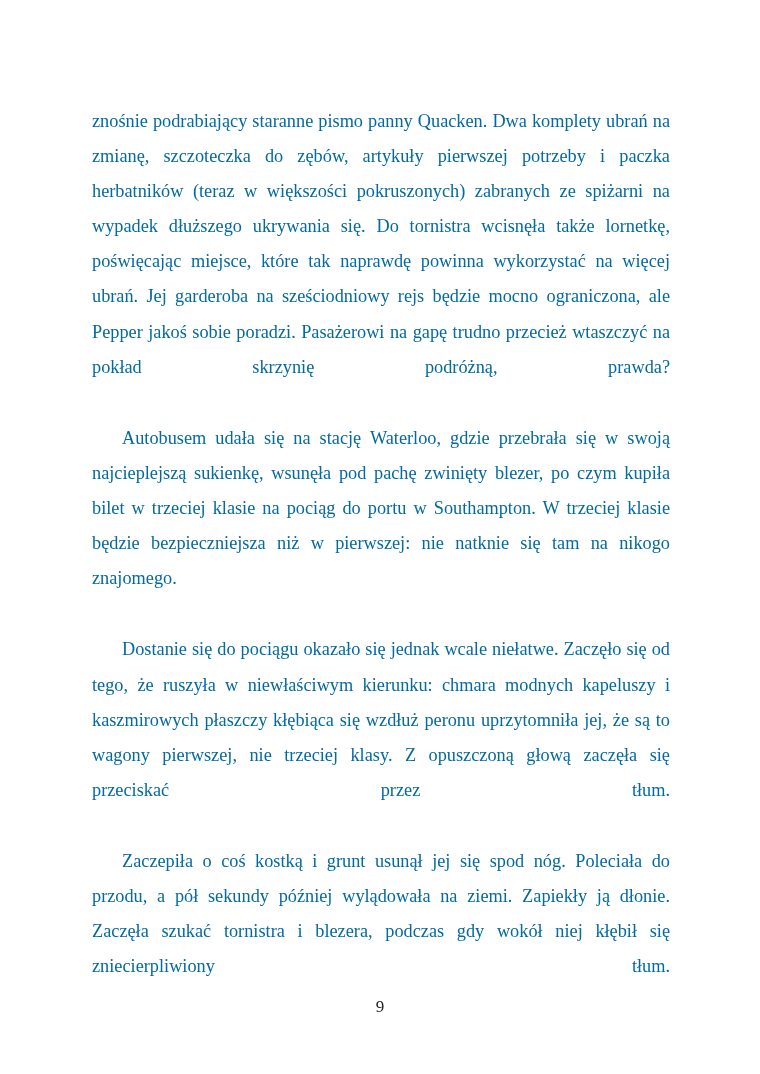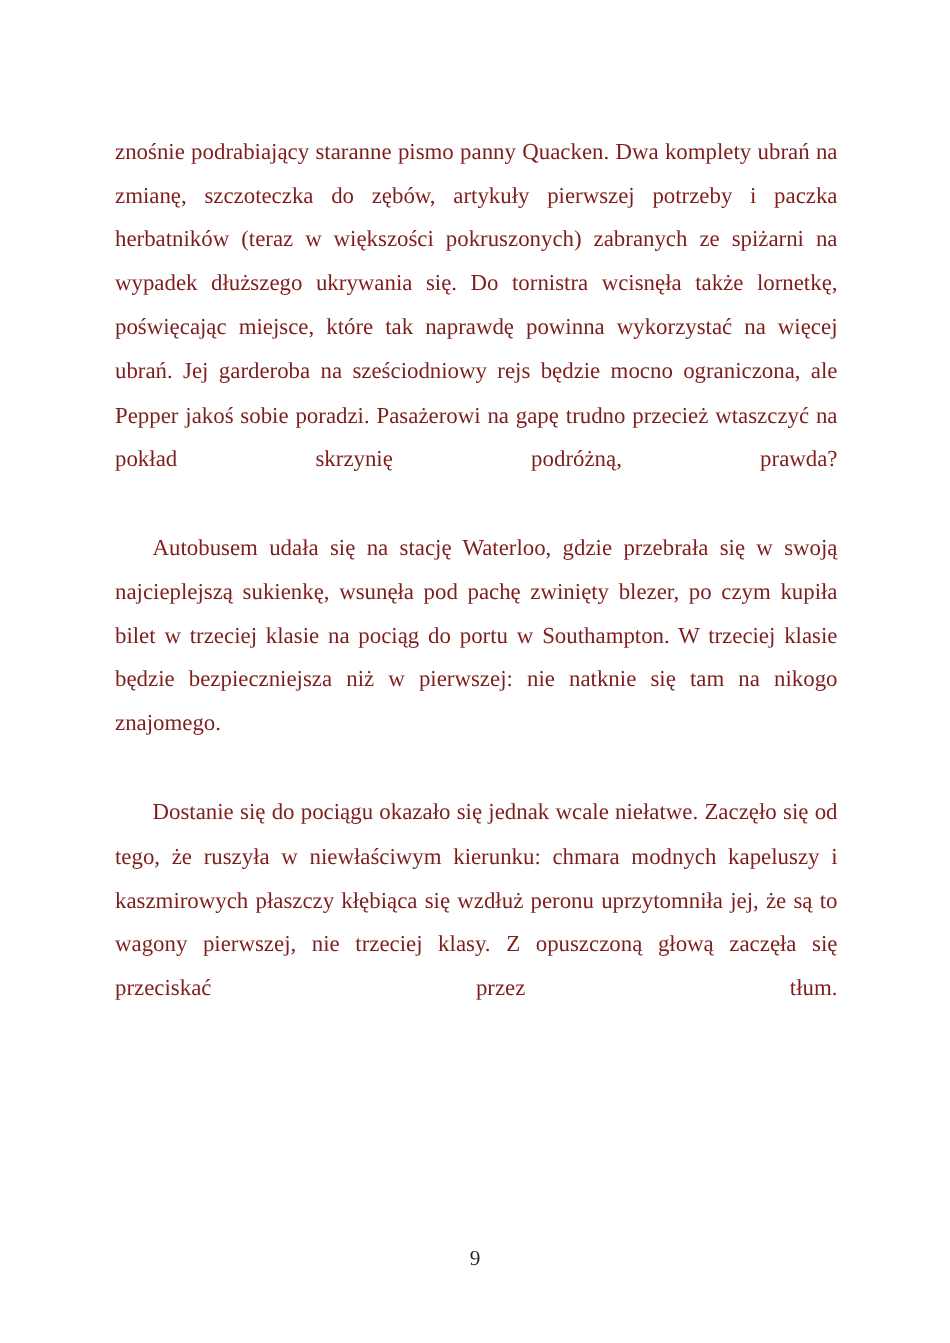--- a/index.html
+++ b/index.html
@@ -16,21 +16,21 @@
     box-sizing: border-box;
   }
   .textblock {
     position: absolute;
     left: 92px;
     top: 104px;
     width: 578px;
     font-family: "Liberation Serif", "DejaVu Serif", serif;
     font-size: 18.3px;
     line-height: 35.1px;
-    color: #7f1d1d;
+    color: #0369a1;
     text-align: justify;
     text-justify: inter-word;
     -webkit-hyphens: manual;
     hyphens: manual;
     word-spacing: 0.01em;
   }
   .para {
     margin: 0;
     text-align: justify;
     text-indent: 0;
@@ -60,17 +60,18 @@
 </style>
 </head>
 <body>
 
 <div class="page">
 
   <div class="textblock">
     <p class="para">znośnie podrabiający staranne pismo panny Quacken. Dwa komplety ubrań na zmianę, szczoteczka do zębów, artykuły pierwszej potrzeby i paczka herbatników (teraz w większości pokruszonych) zabranych ze spiżarni na wypadek dłuższego ukrywania się. Do tornistra wcisnęła także lornetkę, poświęcając miejsce, które tak naprawdę powinna wykorzystać na więcej ubrań. Jej garderoba na sześciodniowy rejs będzie mocno ograniczona, ale Pepper jakoś sobie poradzi. Pasażerowi na gapę trudno przecież wtaszczyć na pokład skrzynię podróżną, prawda?</p>
     <p class="para indent">Autobusem udała się na stację Waterloo, gdzie przebrała się w swoją najcieplejszą sukienkę, wsunęła pod pachę zwinięty blezer, po czym kupiła bilet w trzeciej klasie na pociąg do portu w Southampton. W trzeciej klasie będzie bezpieczniejsza niż w pierwszej: nie natknie się tam na nikogo znajomego.</p>
     <p class="para indent">Dostanie się do pociągu okazało się jednak wcale niełatwe. Zaczęło się od tego, że ruszyła w niewłaściwym kierunku: chmara modnych kapeluszy i kaszmirowych płaszczy kłębiąca się wzdłuż peronu uprzytomniła jej, że są to wagony pierwszej, nie trzeciej klasy. Z opuszczoną głową zaczęła się przeciskać przez tłum.</p>
+    <p class="para indent">Zaczepiła o coś kostką i grunt usunął jej się spod nóg. Poleciała do przodu, a pół sekundy później wylądowała na ziemi. Zapiekły ją dłonie. Zaczęła szukać tornistra i blezera, podczas gdy wokół niej kłębił się zniecierpliwiony tłum.</p>
   </div>
 
   <div class="folio">9</div>
 
 </div>
 
 </body></html>

